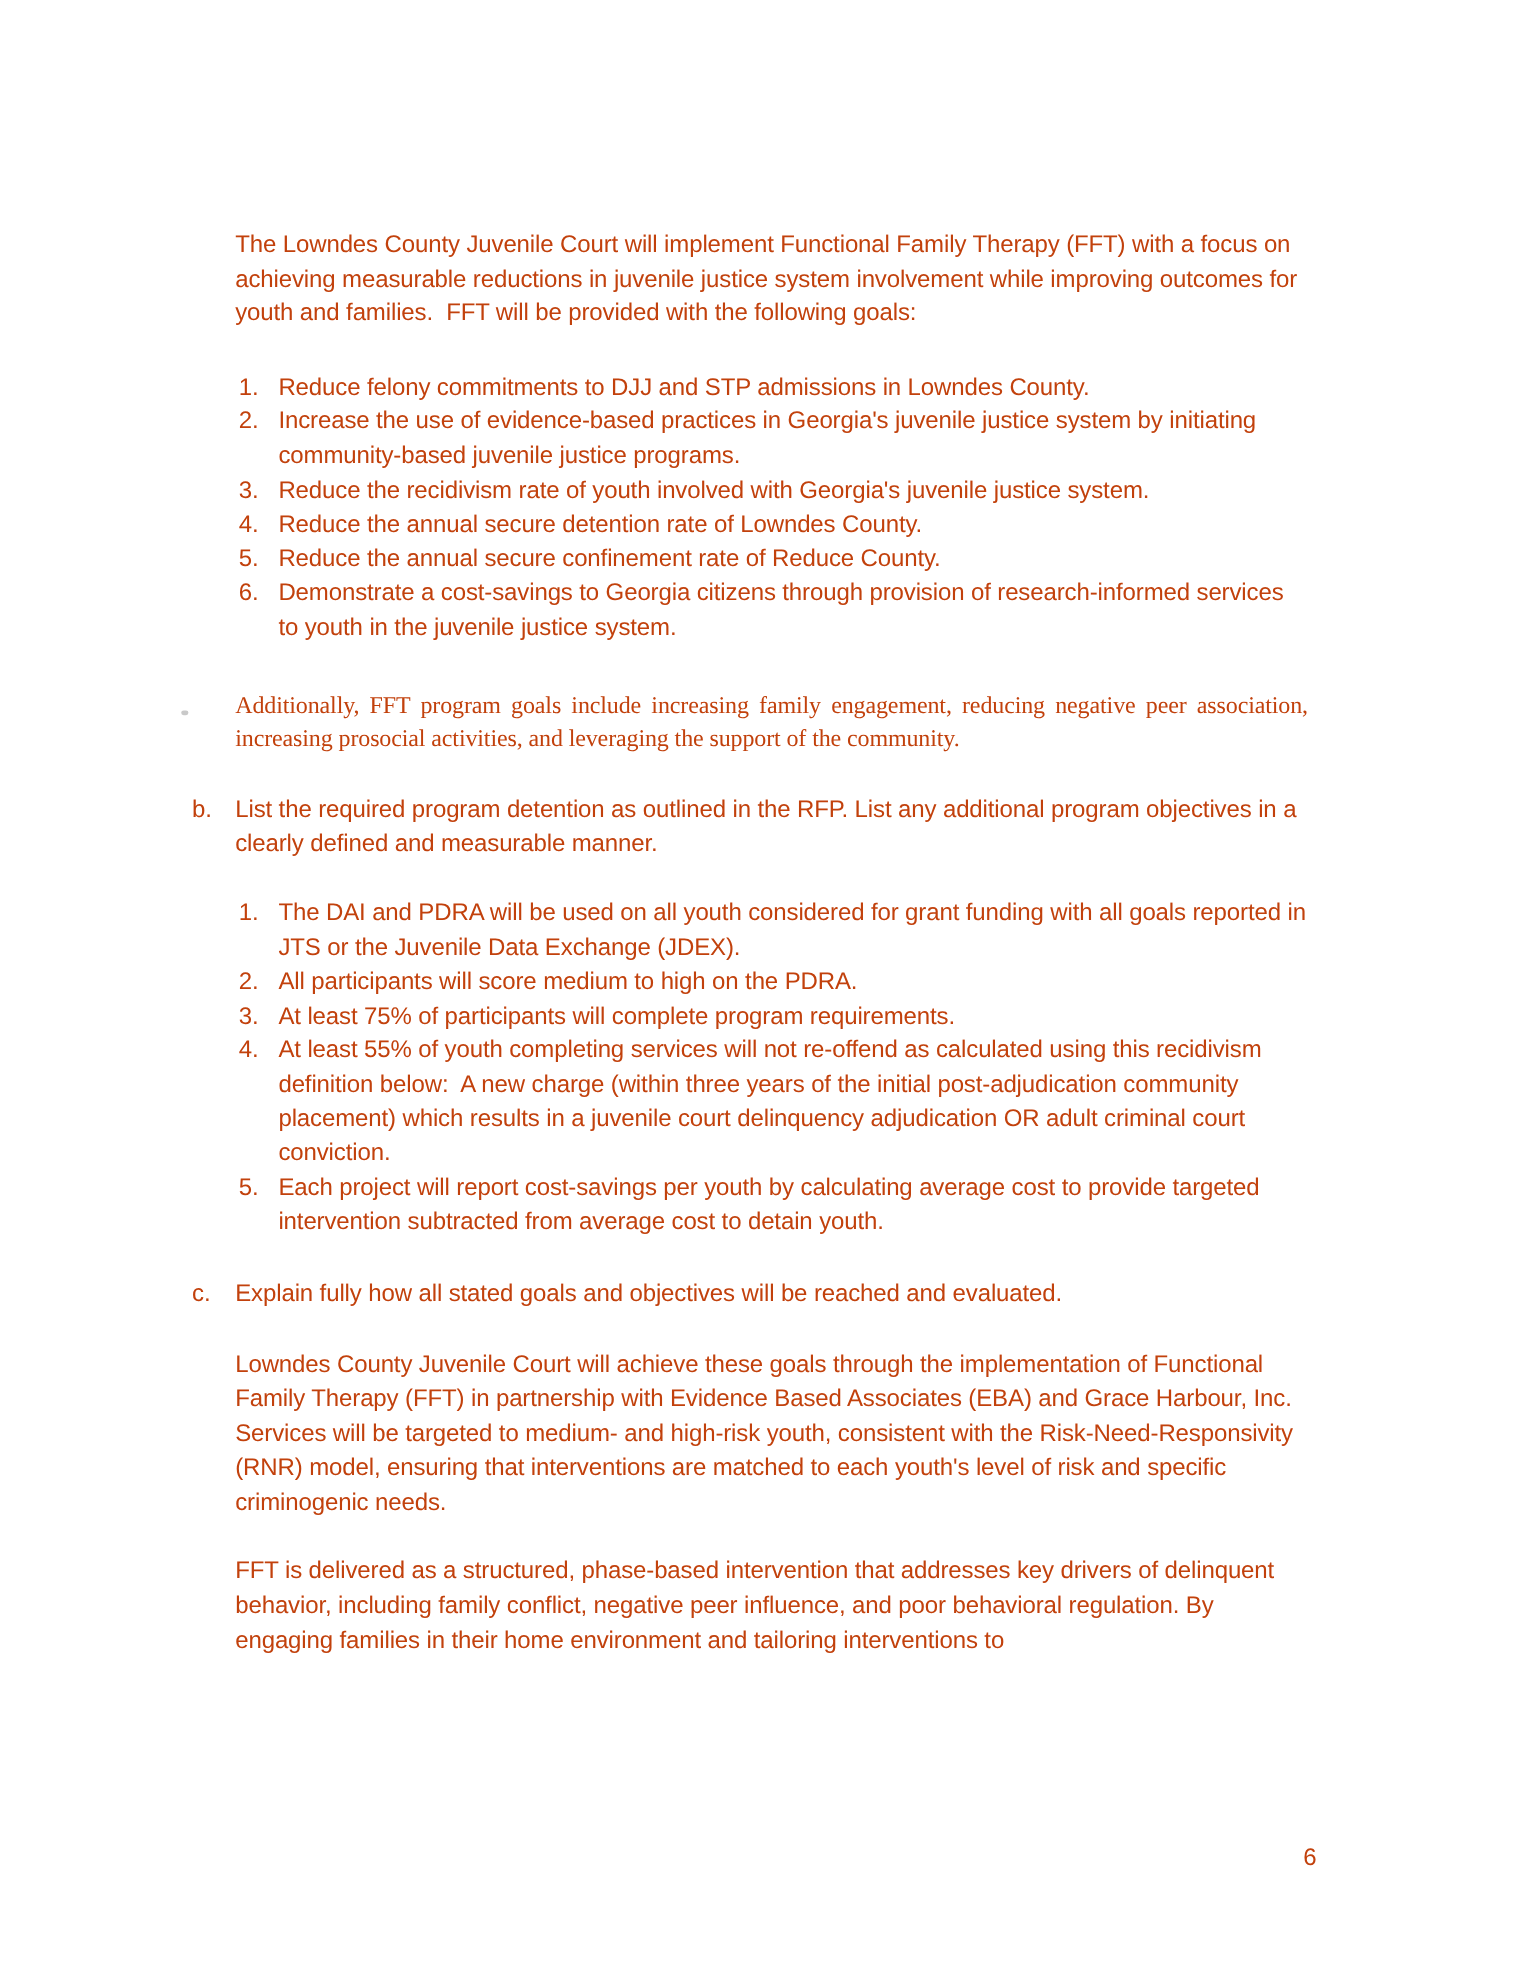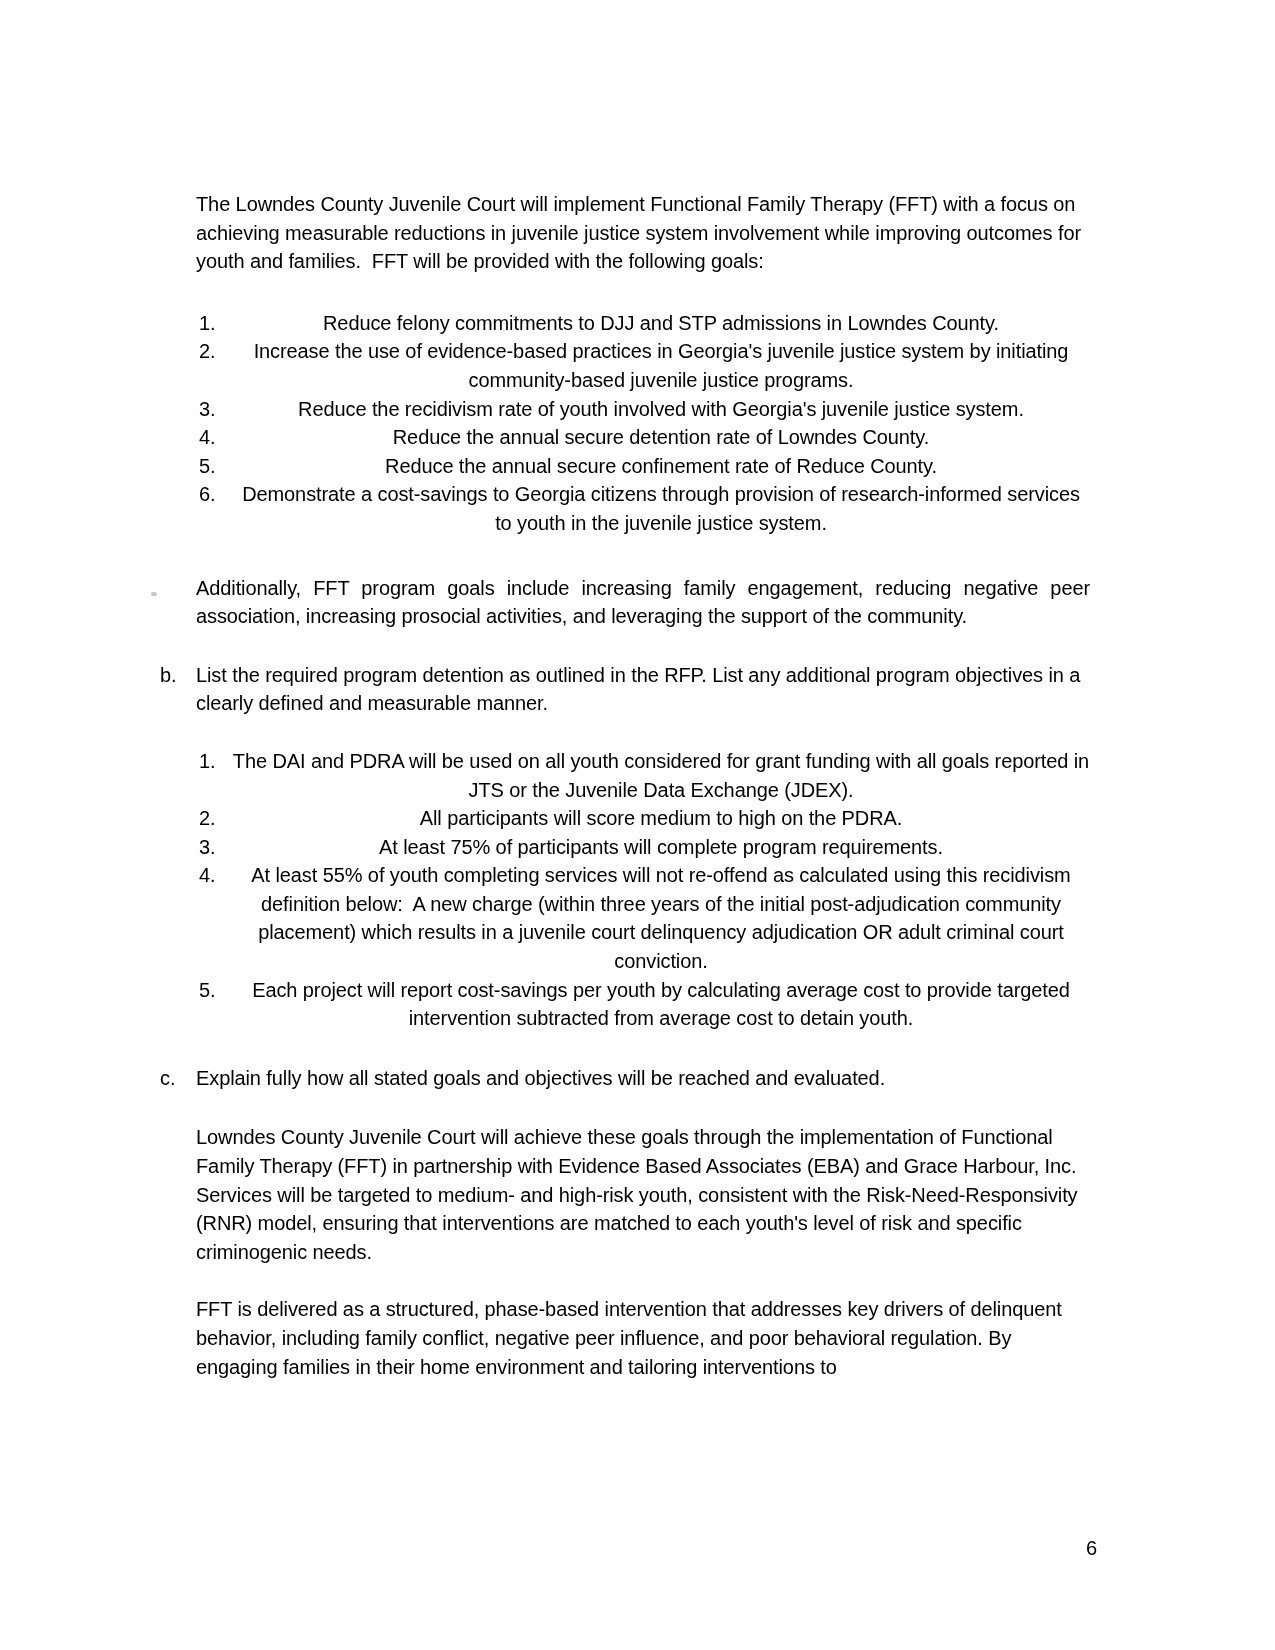--- a/index.html
+++ b/index.html
@@ -4,31 +4,31 @@
 <style>
   html,body{margin:0;padding:0;background:#ffffff;}
   .page{
     position:relative;
     width:1275px;height:1650px;
     background:#ffffff;
     overflow:hidden;
     font-family:"Liberation Sans",sans-serif;
     font-size:20px;
     line-height:28.6px;
-    color:#000000;
+    color:#c2410c;
     letter-spacing:-0.1px;
   }
   .content{padding:190px 185px 0 196px;box-sizing:border-box;}
   p{margin:0;}
   .para{white-space:pre-wrap;}
-  .justified{text-align:justify;}
+  .justified{text-align:justify;font-family:Liberation Serif, serif;}
   .num-list{list-style:none;padding:0;margin:0 0 0 3px;}
   .num-list li{display:flex;}
   .li-num{width:33px;flex-shrink:0;}
-  .li-text{flex:1;white-space:pre-wrap;text-align:center;}
+  .li-text{flex:1;white-space:pre-wrap;}
   .lettered{display:flex;margin-left:-36px;}
   .marker{width:36px;flex-shrink:0;}
   .lettered-text{flex:1;white-space:pre-wrap;}
   .mt-33{margin-top:33px;}
   .mt-36{margin-top:36px;}
   .mt-30{margin-top:30px;}
   .mt-29{margin-top:29px;}
   .mt-31{margin-top:31px;}
   .page-number{position:absolute;left:1086px;top:1534px;}
   .artifact{position:absolute;left:151px;top:592px;width:6px;height:4px;background:#c9c9c9;border-radius:2px;}

